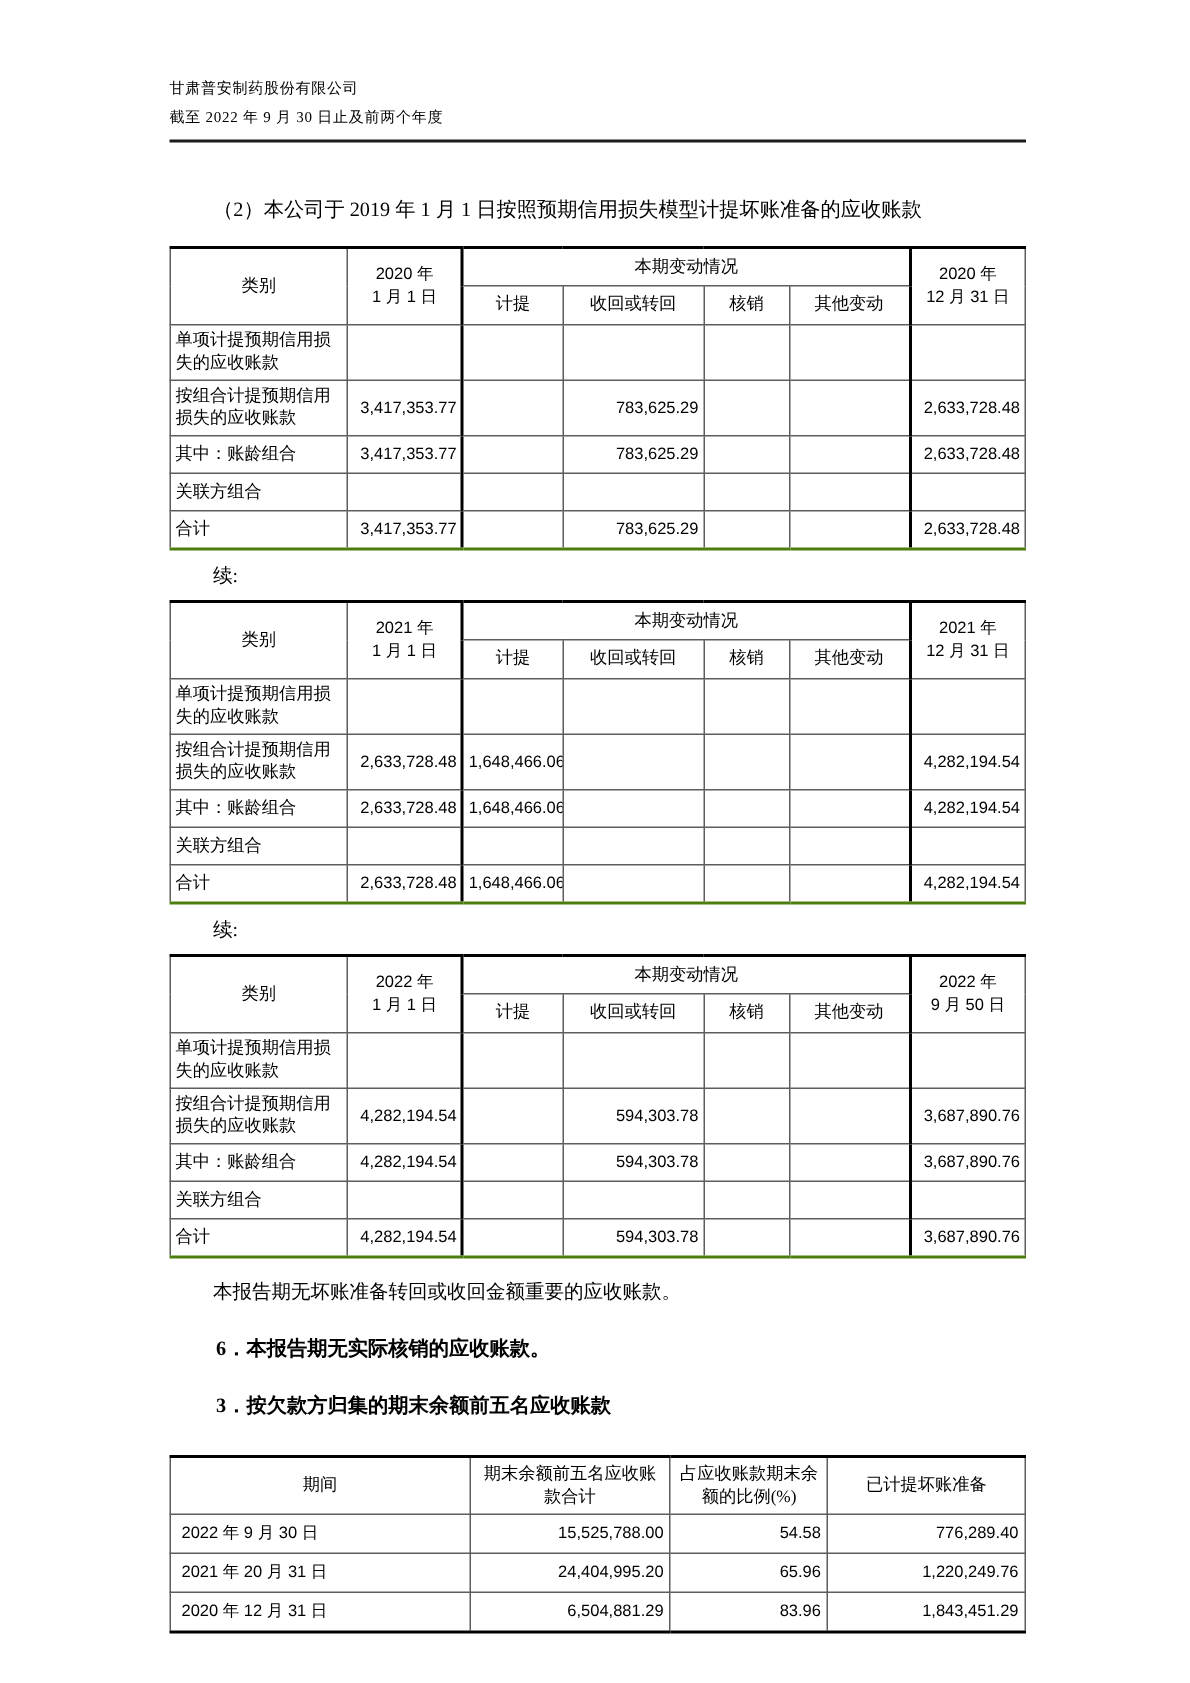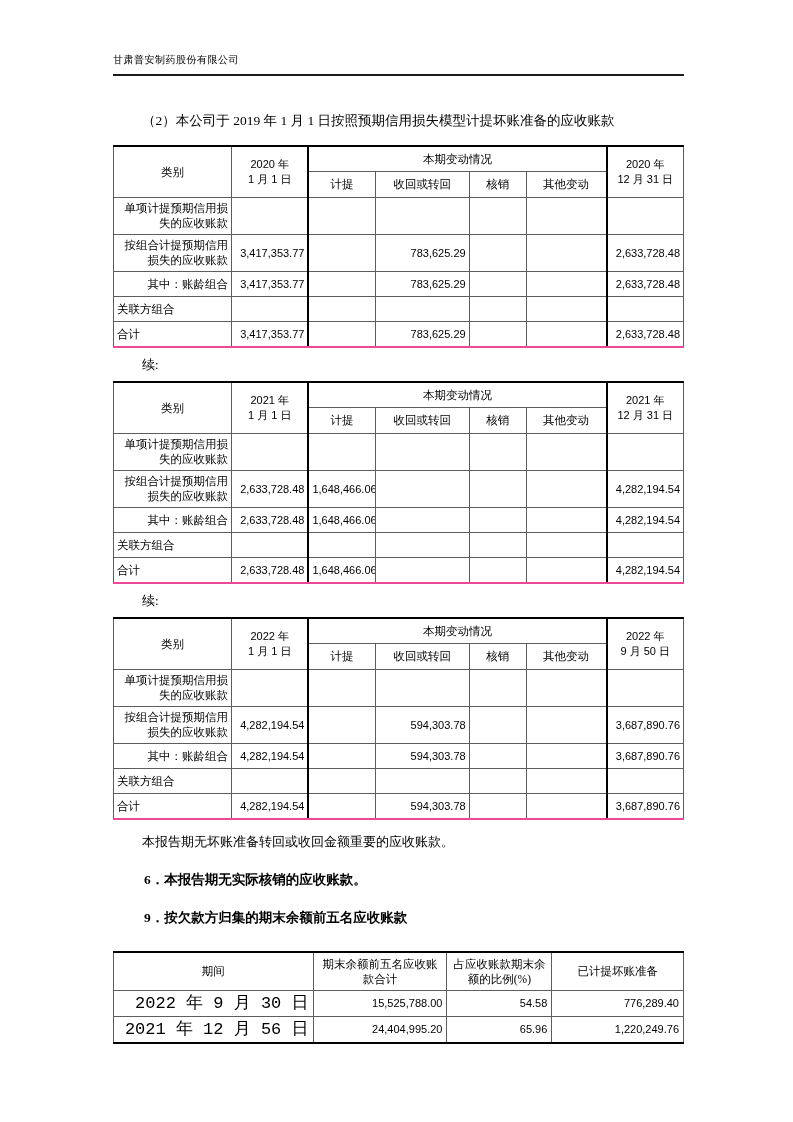--- a/index.html
+++ b/index.html
@@ -28,59 +28,60 @@
     line-height:15px;
     overflow:hidden;
   }
   .ptable thead th { font-weight:normal; text-align:center; }
   .ptable thead tr.h1 th { height:22px; }
   .ptable thead tr.h2 th { height:23px; }
   .ptable tbody tr td { height:22px; }
   .ptable tbody tr.tall td { height:34px; }
   
   .ptable thead tr.h1 th { border-top:2px solid #000; }
-  .ptable tbody tr:last-child td { border-bottom:2px solid #ec4899; }
+  .ptable tbody tr:last-child td { border-bottom:2px solid #4d7c0f; }
   
   .bl2 { border-left:2px solid #000 !important; }
 
   .datecell { font-family:"Liberation Sans","DejaVu Sans",sans-serif; font-size:11px; line-height:14px; }
   .num {
     text-align:right; padding-right:6px;
     font-family:"Liberation Sans","DejaVu Sans",sans-serif;
     font-size:11px;
   }
-  .lbl { text-align:right; padding-left:4px; }
+  .lbl { text-align:left; padding-left:4px; }
   .ctr { text-align:left; }
 
   .cont { margin:9px 0 0 0; padding-left:29px; font-size:13px; line-height:16px; }
   .ptable.after-cont { margin-top:8px; }
 
   .note { margin:13px 0 0 0; padding-left:29px; font-size:13px; line-height:17px; }
   .bold-heading { margin:21px 0 0 0; padding-left:31px; font-size:13.5px; font-weight:bold; line-height:17px; }
 
   .ttable { margin-top:25px; font-size:11.5px; }
   .ttable th, .ttable td {
     border:1px solid #5d5d5d;
     vertical-align:middle;
     padding:1px 4px;
     line-height:15px;
     overflow:hidden;
   }
   .ttable thead th { font-weight:normal; text-align:center; height:35px; border-top:2px solid #000; }
   .ttable tbody td { height:23px; }
   .ttable tbody tr:last-child td { border-bottom:2px solid #000; }
-  .ttable .lbl { padding-left:7px; font-family:Liberation Mono, monospace; font-size:17px; }
+  .ttable .lbl { padding-left:7px; font-family:Liberation Sans, sans-serif; font-size:11px; }
 </style>
 </head>
 <body>
 
 <div class="page">
 
   <div class="doc-header">
     <div>甘肃普安制药股份有限公司</div>
+    <div>截至 2022 年 9 月 30 日止及前两个年度</div>
   </div>
   <hr class="rule">
 
   <div class="section-title">（2）本公司于 2019 年 1 月 1 日按照预期信用损失模型计提坏账准备的应收账款</div>
 
   <table class="ptable">
     <colgroup>
       <col style="width:20.7%">
         <col style="width:13.5%">
         <col style="width:11.7%">
@@ -317,21 +318,21 @@
           <td class="num"></td>
           <td class="num bl2">3,687,890.76</td>
         </tr>
       </tbody>
   </table>
 
   <p class="note">本报告期无坏账准备转回或收回金额重要的应收账款。</p>
 
   <p class="bold-heading">6．本报告期无实际核销的应收账款。</p>
 
-  <p class="bold-heading">9．按欠款方归集的期末余额前五名应收账款</p>
+  <p class="bold-heading">3．按欠款方归集的期末余额前五名应收账款</p>
 
   <table class="ttable">
     <colgroup>
       <col style="width:35.0%">
         <col style="width:23.5%">
         <col style="width:18.4%">
         <col style="width:23.1%">
     </colgroup>
     <thead>
       <tr>
@@ -342,21 +343,27 @@
       </tr>
     </thead>
     <tbody>
         <tr>
           <td class="lbl">2022 年 9 月 30 日</td>
           <td class="num">15,525,788.00</td>
           <td class="num">54.58</td>
           <td class="num">776,289.40</td>
         </tr>
         <tr>
-          <td class="lbl">2021 年 12 月 56 日</td>
+          <td class="lbl">2021 年 20 月 31 日</td>
           <td class="num">24,404,995.20</td>
           <td class="num">65.96</td>
           <td class="num">1,220,249.76</td>
         </tr>
+        <tr>
+          <td class="lbl">2020 年 12 月 31 日</td>
+          <td class="num">6,504,881.29</td>
+          <td class="num">83.96</td>
+          <td class="num">1,843,451.29</td>
+        </tr>
       </tbody>
   </table>
 
 </div>
 
 </body></html>

